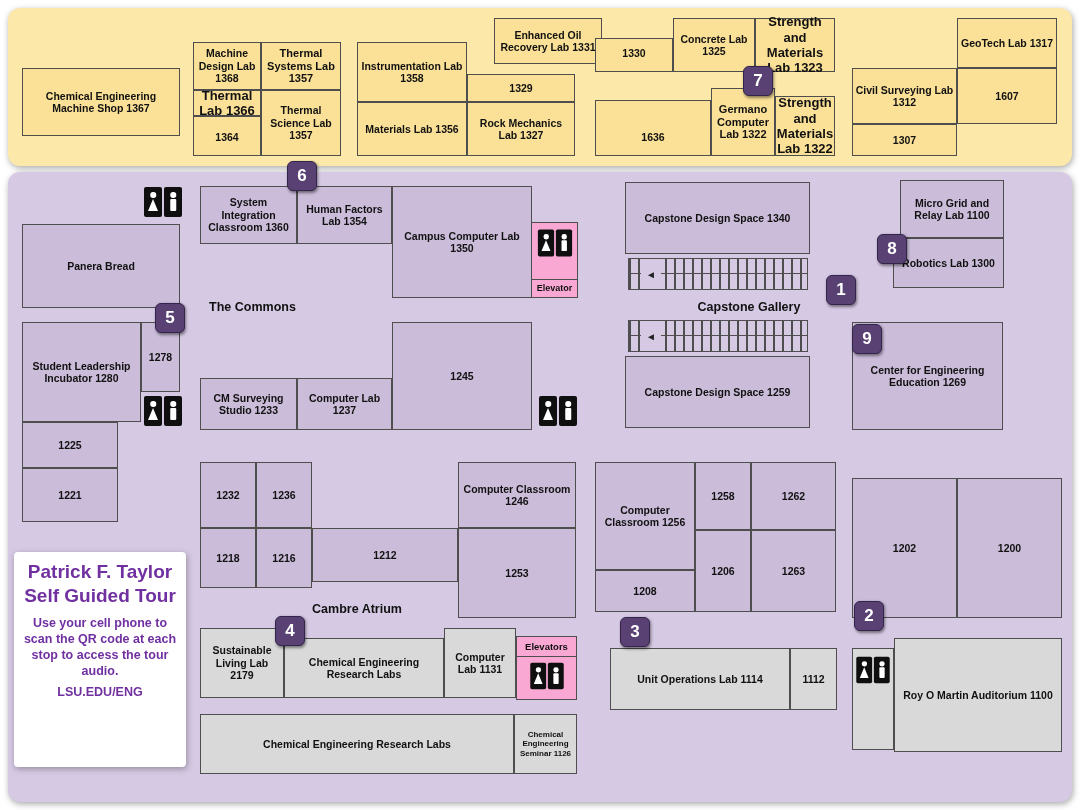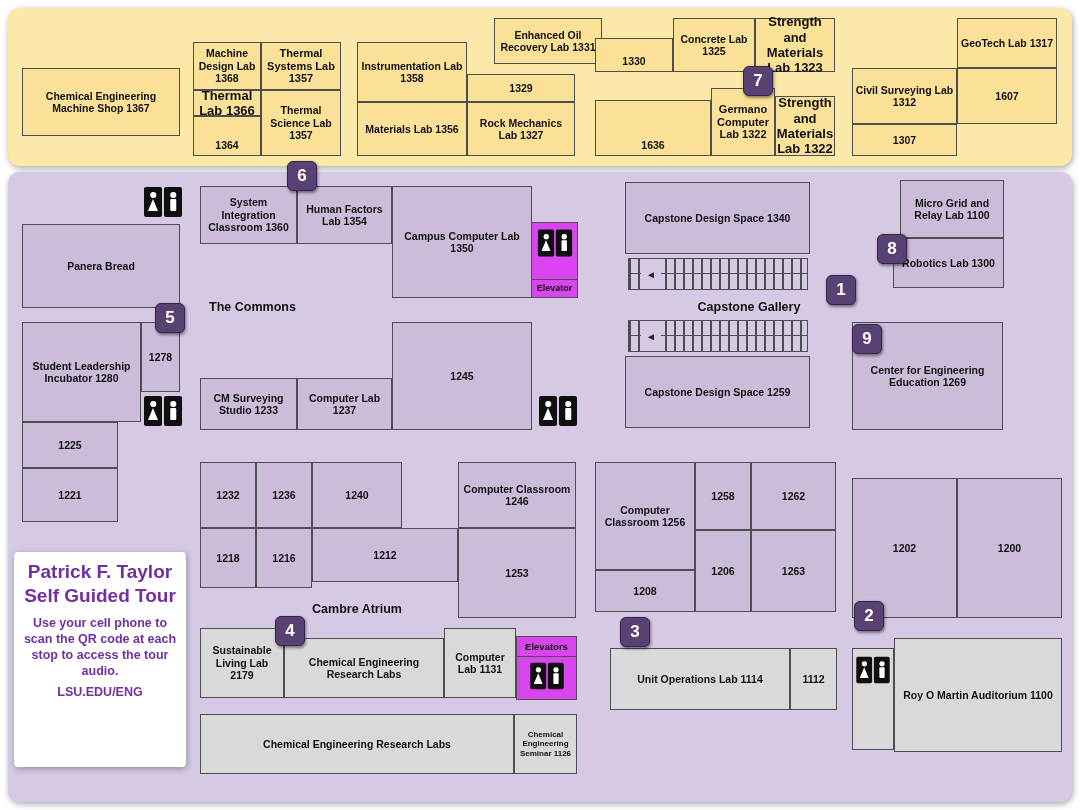--- a/index.html
+++ b/index.html
@@ -6,22 +6,22 @@
   #map{position:relative;width:1080px;height:810px;background:#fff;overflow:hidden;}
   .zone{position:absolute;border-radius:12px;box-shadow:1px 2px 6px rgba(0,0,0,.35);}
   #zone-labs{left:8px;top:8px;width:1064px;height:158px;background:var(--yellow-zone,#fce9a9);}
   #zone-main{left:8px;top:172px;width:1064px;height:630px;background:var(--purple-zone,#d6c9e4);}
 
   .room{position:absolute;box-sizing:border-box;border:1.5px solid #4e4e4e;
         background:var(--purple-room,#cbbcda);display:flex;align-items:center;justify-content:center;
         text-align:center;font-weight:700;font-size:10.5px;line-height:1.18;color:#111;padding:2px;}
   .room.y{background:var(--yellow-room,#fbe197);}
   .room.g{background:var(--gray-room,#d9d9d9);}
-  .room.w{background:#d946ef;}
-  .room.vb{align-items:flex-end;padding-bottom:4px;}
+  .room.w{background:#f9a8d4;}
+  .room.vb{align-items:flex-end;padding-bottom:12px;}
   .room.sm{font-size:13px;}
   .room.xs{font-size:8px;}
   .room.f9{font-size:11px;}
 
   .arealabel{position:absolute;font-weight:700;font-size:12.5px;color:#111;text-align:center;}
 
   .stop{position:absolute;width:30px;height:30px;box-sizing:border-box;background:var(--stop-badge,#5a4174);
         border:1.5px solid #32244a;border-radius:6px;color:#fff;font-weight:700;font-size:17px;
         display:flex;align-items:center;justify-content:center;box-shadow:1px 1.5px 3px rgba(0,0,0,.45);z-index:5;}
 
@@ -94,21 +94,20 @@
   <div class="room" style="left:625px;top:356px;width:185px;height:72px">Capstone Design Space 1259</div>
   <div class="room" style="left:852px;top:322px;width:151px;height:108px">Center for Engineering Education 1269</div>
   <div class="room" style="left:392px;top:322px;width:140px;height:108px">1245</div>
   <div class="room" style="left:200px;top:378px;width:97px;height:52px">CM Surveying Studio 1233</div>
   <div class="room" style="left:297px;top:378px;width:95px;height:52px">Computer Lab 1237</div>
   <div class="room" style="left:22px;top:422px;width:96px;height:46px">1225</div>
   <div class="room" style="left:22px;top:468px;width:96px;height:54px">1221</div>
 
   <div class="room" style="left:200px;top:462px;width:56px;height:66px">1232</div>
   <div class="room" style="left:256px;top:462px;width:56px;height:66px">1236</div>
-  <div class="room" style="left:312px;top:462px;width:90px;height:66px">1240</div>
   <div class="room" style="left:458px;top:462px;width:118px;height:66px">Computer Classroom 1246</div>
   <div class="room" style="left:200px;top:528px;width:56px;height:60px">1218</div>
   <div class="room" style="left:256px;top:528px;width:56px;height:60px">1216</div>
   <div class="room" style="left:312px;top:528px;width:146px;height:54px">1212</div>
   <div class="room" style="left:458px;top:528px;width:118px;height:90px">1253</div>
 
   <div class="room" style="left:595px;top:462px;width:100px;height:108px">Computer Classroom 1256</div>
   <div class="room" style="left:695px;top:462px;width:56px;height:68px">1258</div>
   <div class="room" style="left:751px;top:462px;width:85px;height:68px">1262</div>
   <div class="room" style="left:695px;top:530px;width:56px;height:82px">1206</div>

